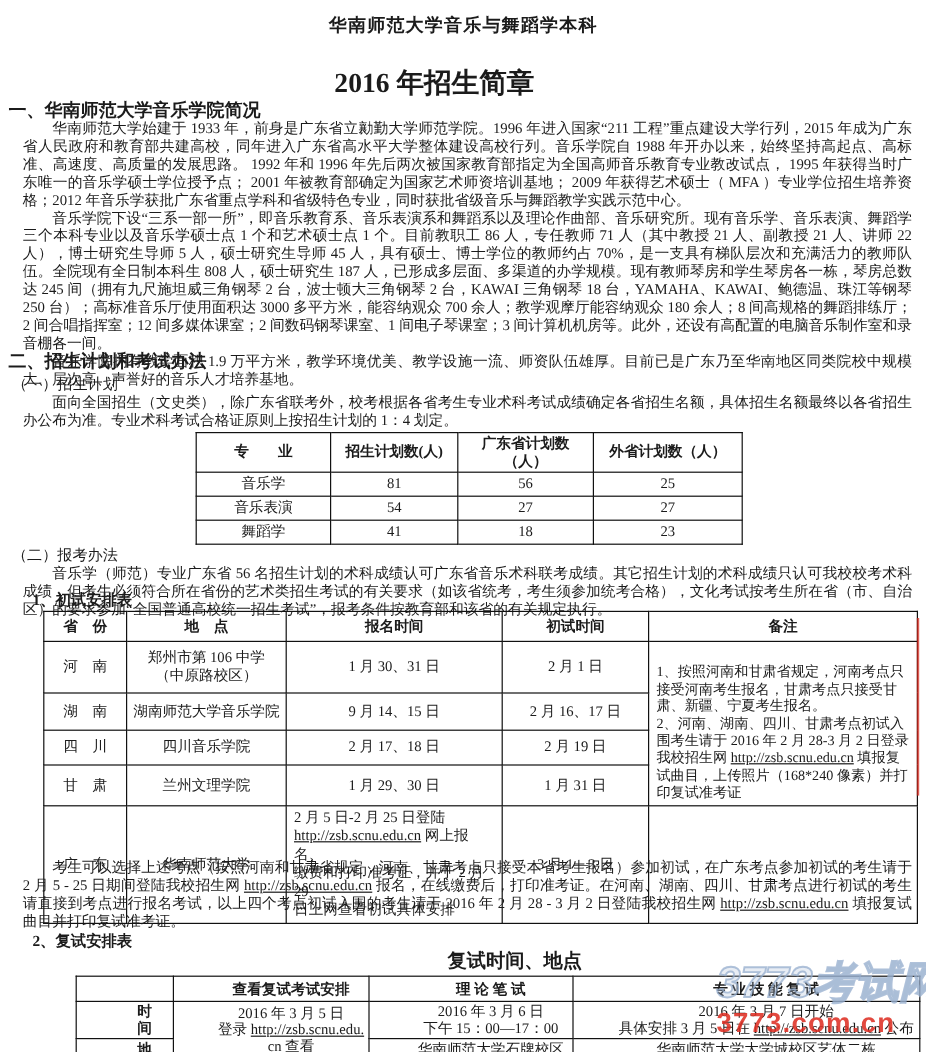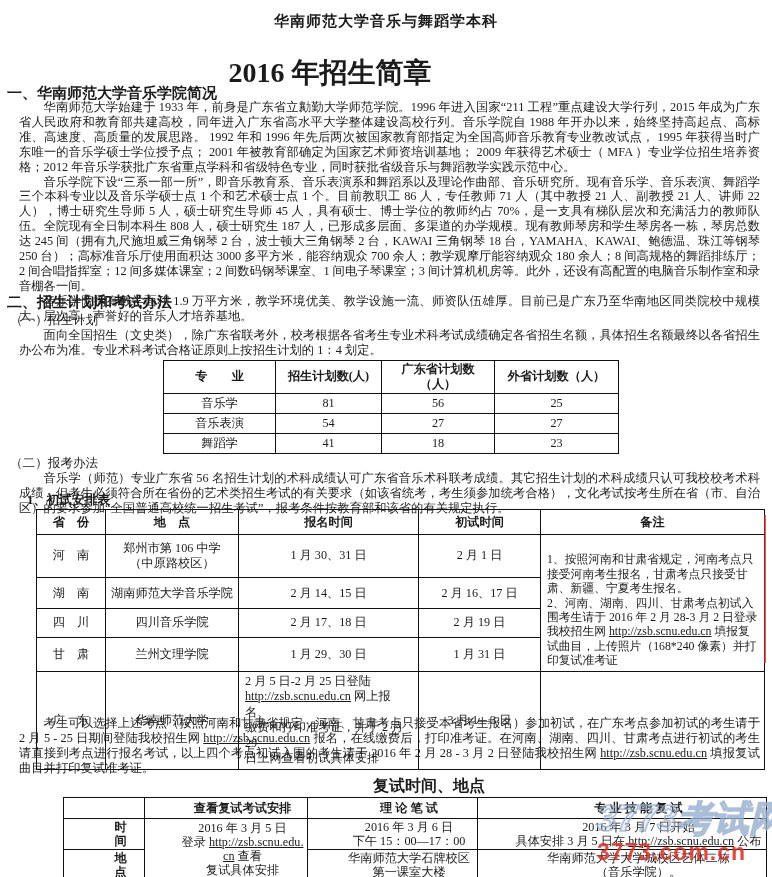--- a/index.html
+++ b/index.html
@@ -5,21 +5,21 @@
   html,body{margin:0;padding:0;background:#ffffff;}
   .page{
     position:relative;width:772px;height:877px;overflow:hidden;
     background:#ffffff;color:#1b1b1b;
     font-family:"Liberation Serif","DejaVu Serif",serif;
   }
   
   .title1{position:absolute;top:12px;left:0;width:772px;text-align:center;
           font-size:15px;font-weight:bold;letter-spacing:1px;}
   .title2{position:absolute;top:54px;left:0;width:660px;text-align:center;
-          font-size:28px;font-weight:bold;}
+          font-size:23px;font-weight:bold;padding-left:32px;}
   .h-sec{font-size:15px;font-weight:bold;line-height:18px;padding-left:7px;}
   .h1{position:absolute;top:84px;left:0;width:765px;}
   
   .paras{position:absolute;top:100px;left:0;width:772px;}
   .para{margin:0 12px 0 19px;font-size:12.3px;line-height:14.9px;
         text-align:justify;text-indent:2em;}
   .sub-label{font-size:12.6px;line-height:16px;padding-left:10px;margin-top:1px;}
   .exam-label{font-size:12.8px;font-weight:bold;line-height:16px;padding-left:27px;}
   .caption{width:772px;text-align:center;font-weight:bold;font-size:14px;line-height:17px;}
   .caption2{width:772px;text-align:center;font-weight:bold;font-size:16px;line-height:20px;padding-left:43px;}
@@ -145,21 +145,21 @@
         <td>1 月 30、31 日</td>
         <td>2 月 1 日</td>
         <td class="remark-cell" rowspan="4">
           <span>1、按照河南和甘肃省规定，河南考点只接受河南考生报名，甘肃考点只接受甘肃、新疆、宁夏考生报名。
 2、河南、湖南、四川、甘肃考点初试入围考生请于 2016 年 2 月 28-3 月 2 日登录我校招生网 </span><span class="lnk">http://zsb.scnu.edu.cn</span><span> 填报复试曲目，上传照片（168*240 像素）并打印复试准考证</span>
         </td>
       </tr>
       <tr style="height:24px">
         <td>湖　南</td>
         <td>湖南师范大学音乐学院</td>
-        <td>2 月 14、15 日</td>
+        <td>9 月 14、15 日</td>
         <td>2 月 16、17 日</td>
       </tr>
       <tr style="height:22px">
         <td>四　川</td>
         <td>四川音乐学院</td>
         <td>2 月 17、18 日</td>
         <td>2 月 19 日</td>
       </tr>
       <tr style="height:26px">
         <td>甘　肃</td>
@@ -177,20 +177,21 @@
         <td>3 月 1—3 日</td>
         <td></td>
       </tr>
     </tbody>
       </table>
   </div>
 
   <div class="blockD">
     <p class="para"><span>考生可以选择上述考点（按照河南和甘肃省规定，河南、甘肃考点只接受本省考生报名）参加初试，在广东考点参加初试的考生请于 2 月 5 - 25 日期间登陆我校招生网 </span><span class="lnk">http://zsb.scnu.edu.cn</span><span> 报名，在线缴费后，打印准考证。在河南、湖南、四川、甘肃考点进行初试的考生请直接到考点进行报名考试，以上四个考点初试入围的考生请于 2016 年 2 月 28 - 3 月 2 日登陆我校招生网 </span><span class="lnk">http://zsb.scnu.edu.cn</span><span> 填报复试曲目并打印复试准考证。</span></p>
 
+    <div class="exam-label">2、复试安排表</div>
     <div class="caption2">复试时间、地点</div>
 
     <table class="t3">
       <colgroup>
           <col style="width:81px">
           <col style="width:163px">
           <col style="width:170px">
           <col style="width:289px">
         </colgroup>
       <tbody>

